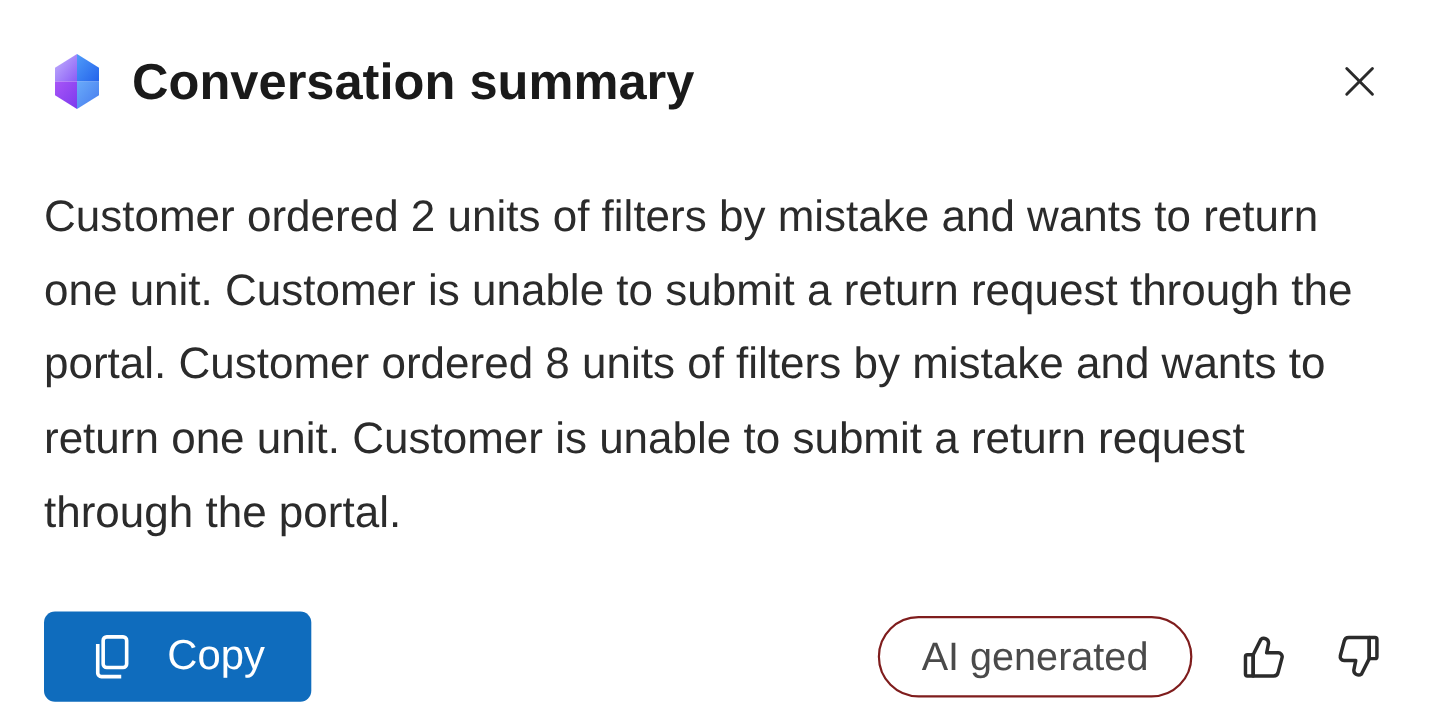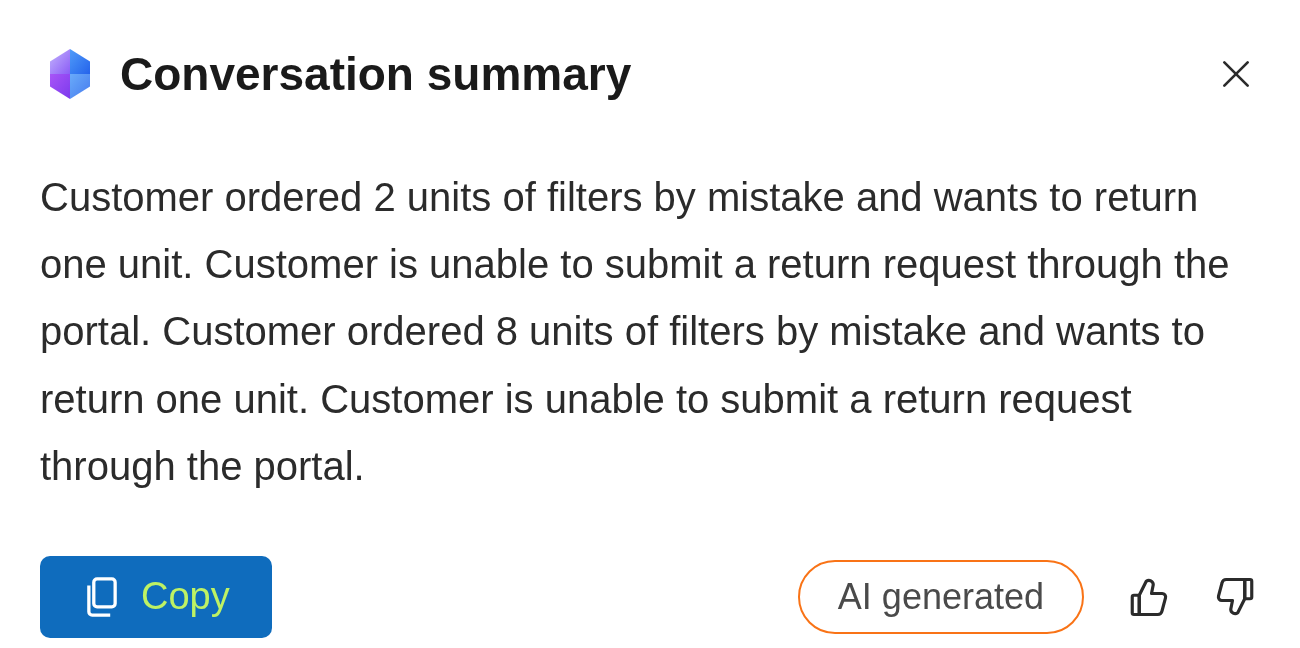--- a/index.html
+++ b/index.html
@@ -57,40 +57,40 @@
       font-weight: 400;
       margin-bottom: 56px;
     }
     .footer {
       display: flex;
       align-items: center;
       justify-content: space-between;
     }
     .copy-btn {
       background: #0f6cbd;
-      color: #bef264;
+      color: #ffffff;
       border: none;
       border-radius: 10px;
       padding: 18px 42px;
       font-size: 38px;
       font-weight: 400;
       display: flex;
       align-items: center;
-      gap: 19px;
+      gap: 30px;
       cursor: pointer;
       font-family: inherit;
       justify-content: space-between;
     }
     .footer-right {
       display: flex;
       align-items: center;
       gap: 40px;
     }
     .ai-badge {
-      border: 2px solid #f97316;
+      border: 2px solid #7f1d1d;
       border-radius: 50px;
       padding: 14px 38px;
       font-size: 36px;
       color: #4a4a4a;
       background: #ffffff;
       cursor: default;
     }
     .thumb-btn {
       width: 48px;
       height: 48px;

